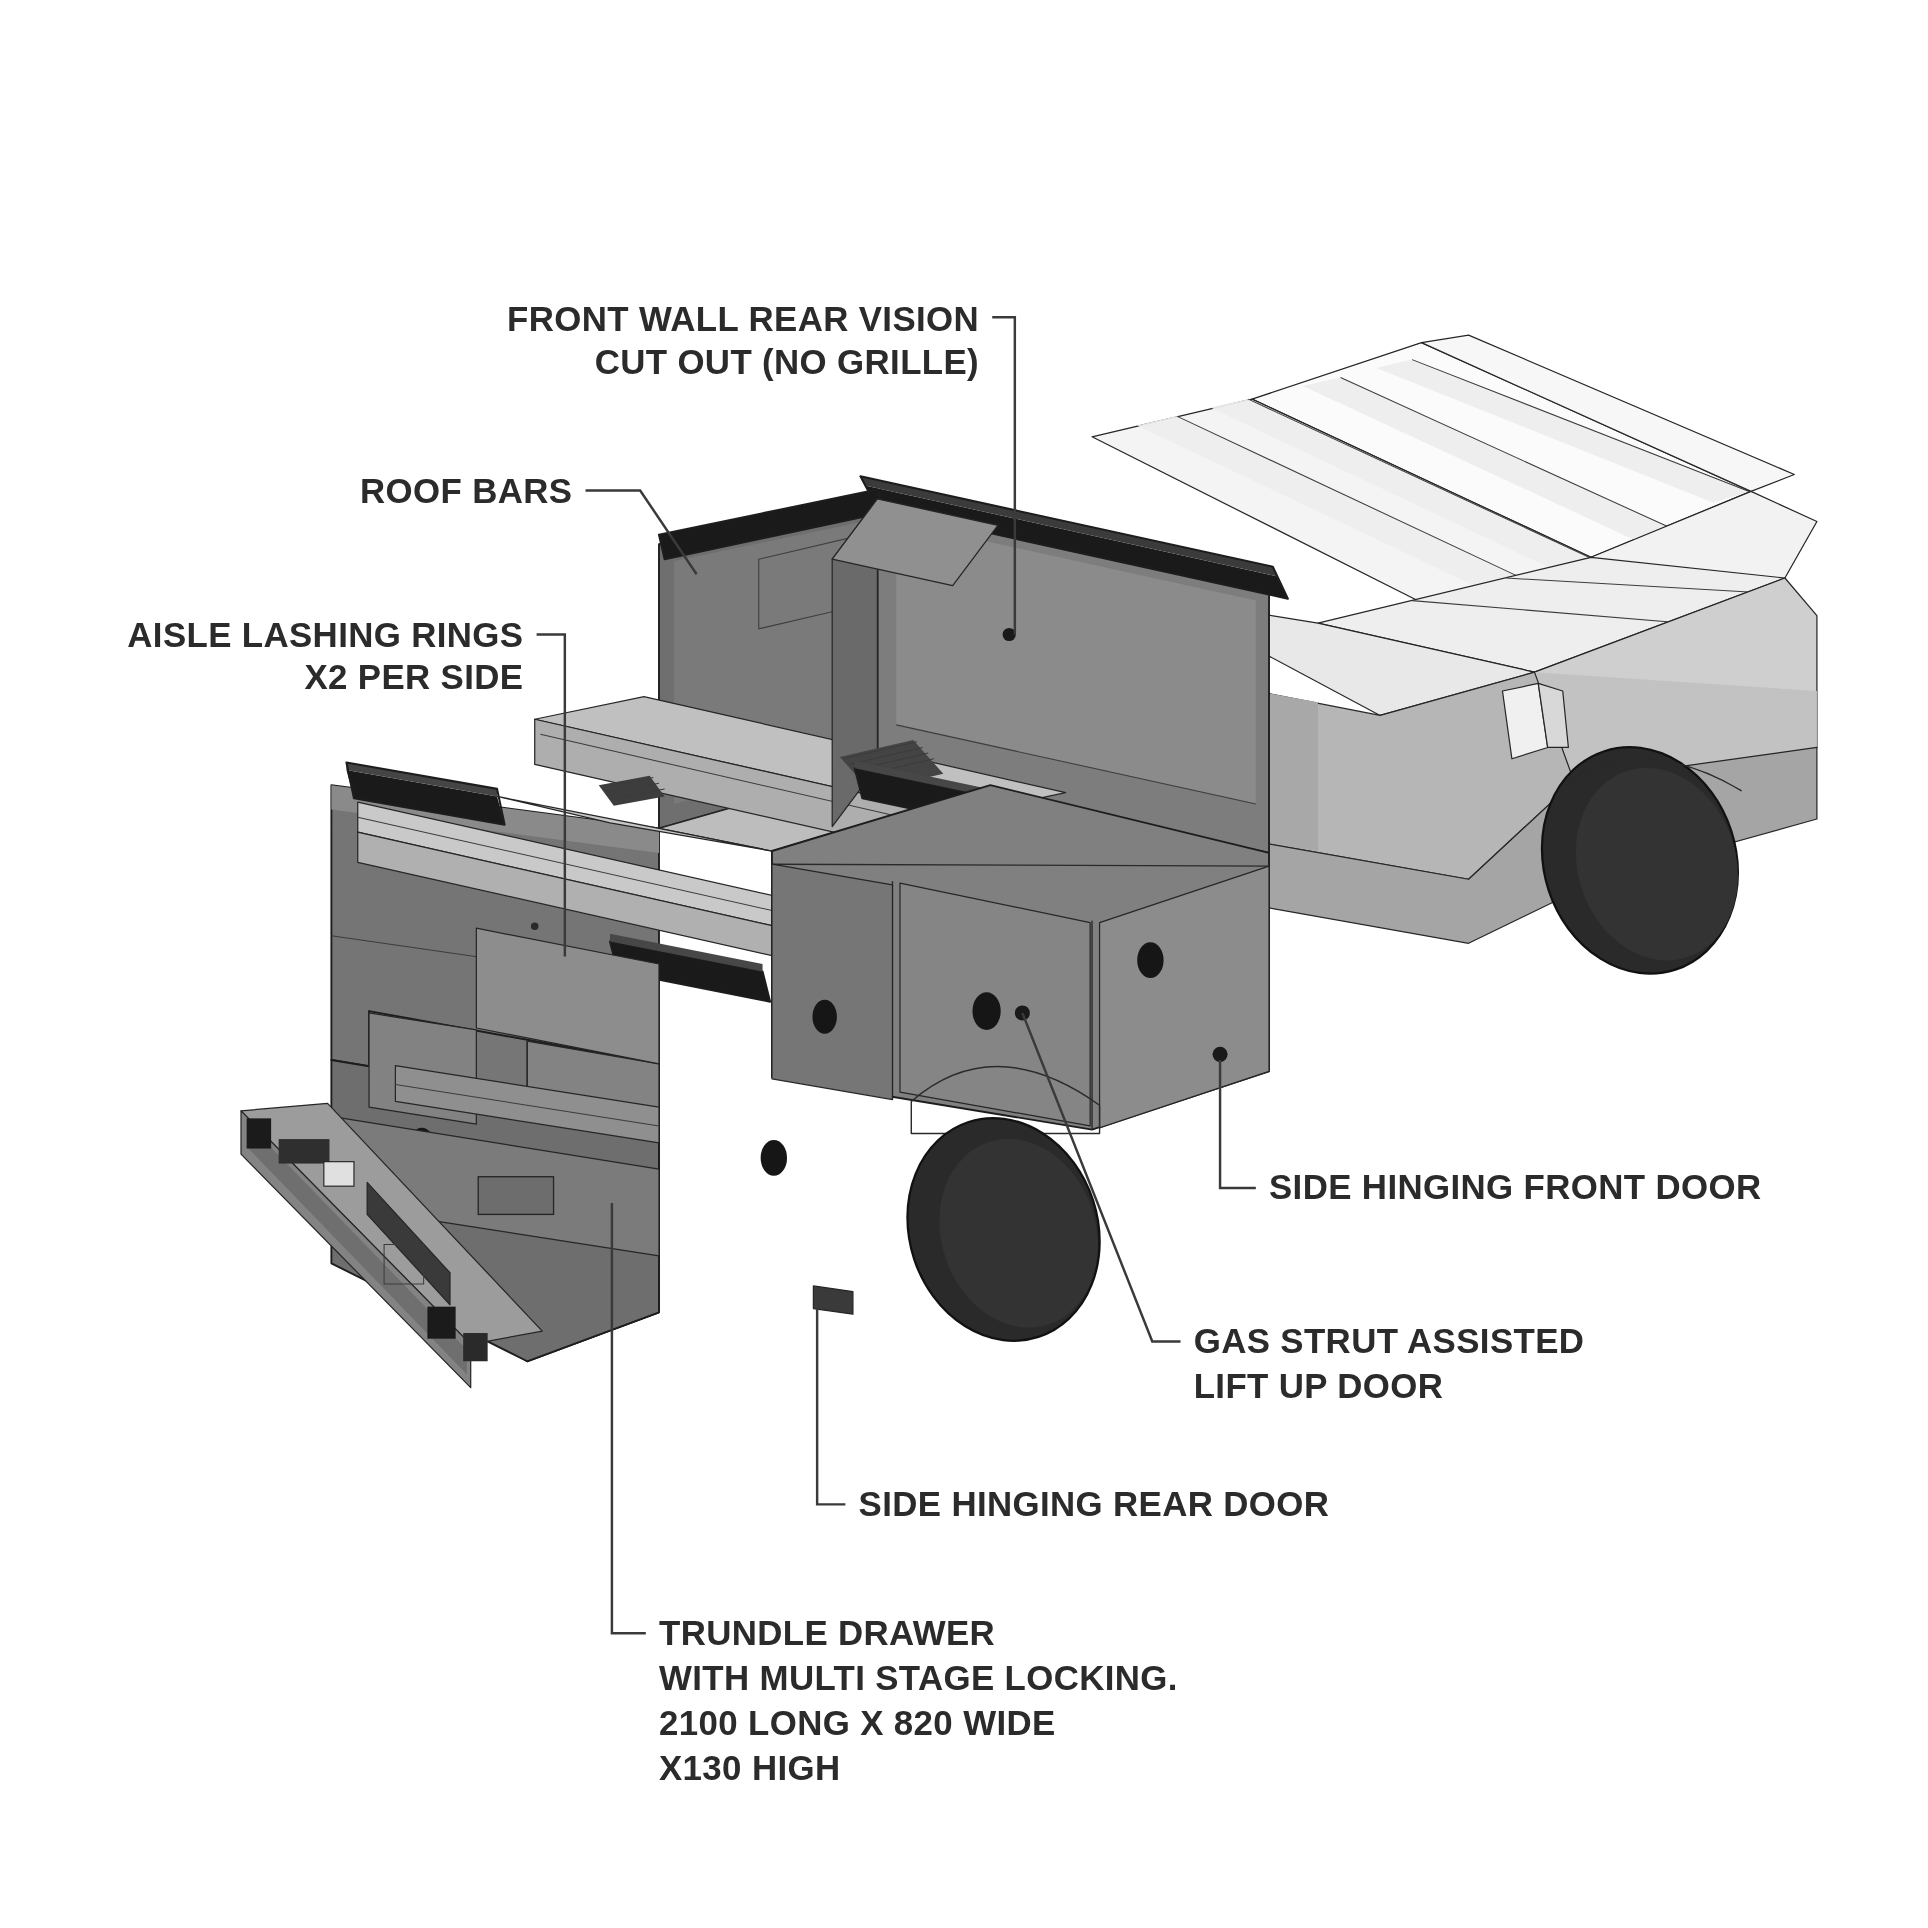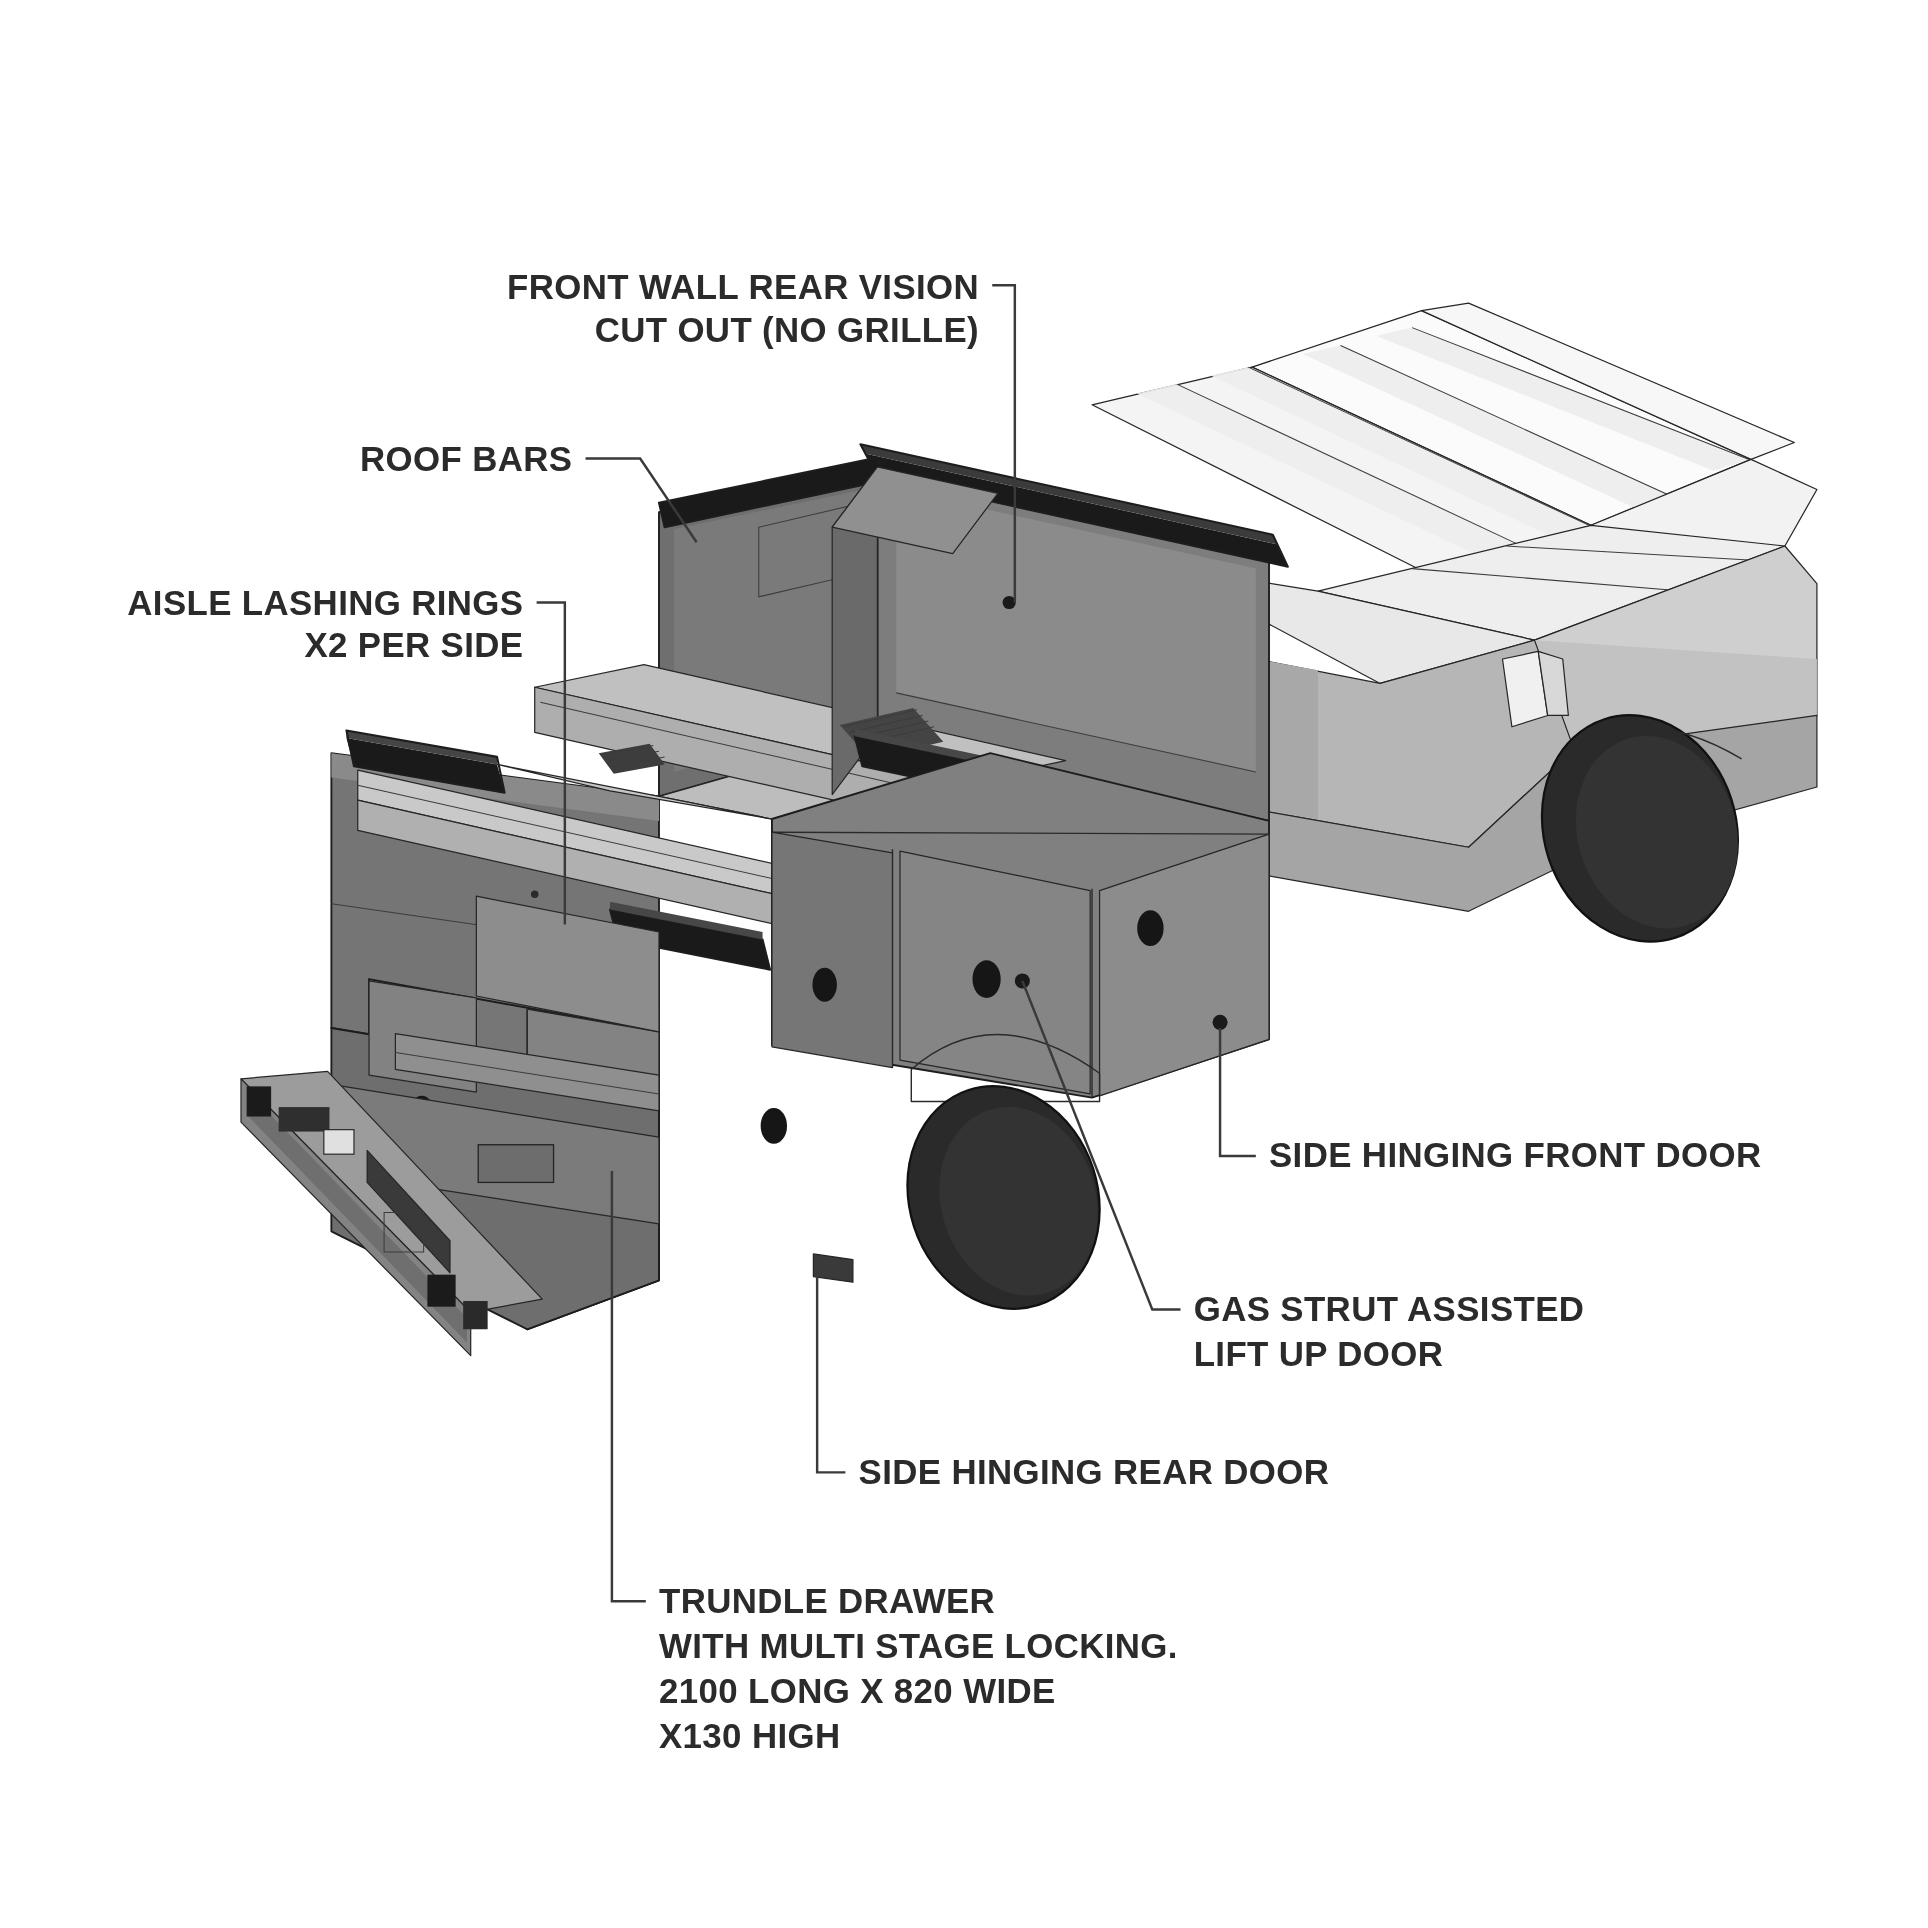--- a/index.html
+++ b/index.html
@@ -13,20 +13,21 @@
     font-family: "Liberation Sans", sans-serif;
     overflow: hidden;
     position: relative;
   }
   #sheet {
     position: absolute;
     inset: 0;
     width: 1928px;
     height: 1372px;
     background: #eab308;
+    margin-top: 32px;
   }
   svg.diagram {
     position: absolute;
     left: 0;
     top: 0;
     width: 1928px;
     height: 1928px;
     display: block;
   }
   text.callout {

